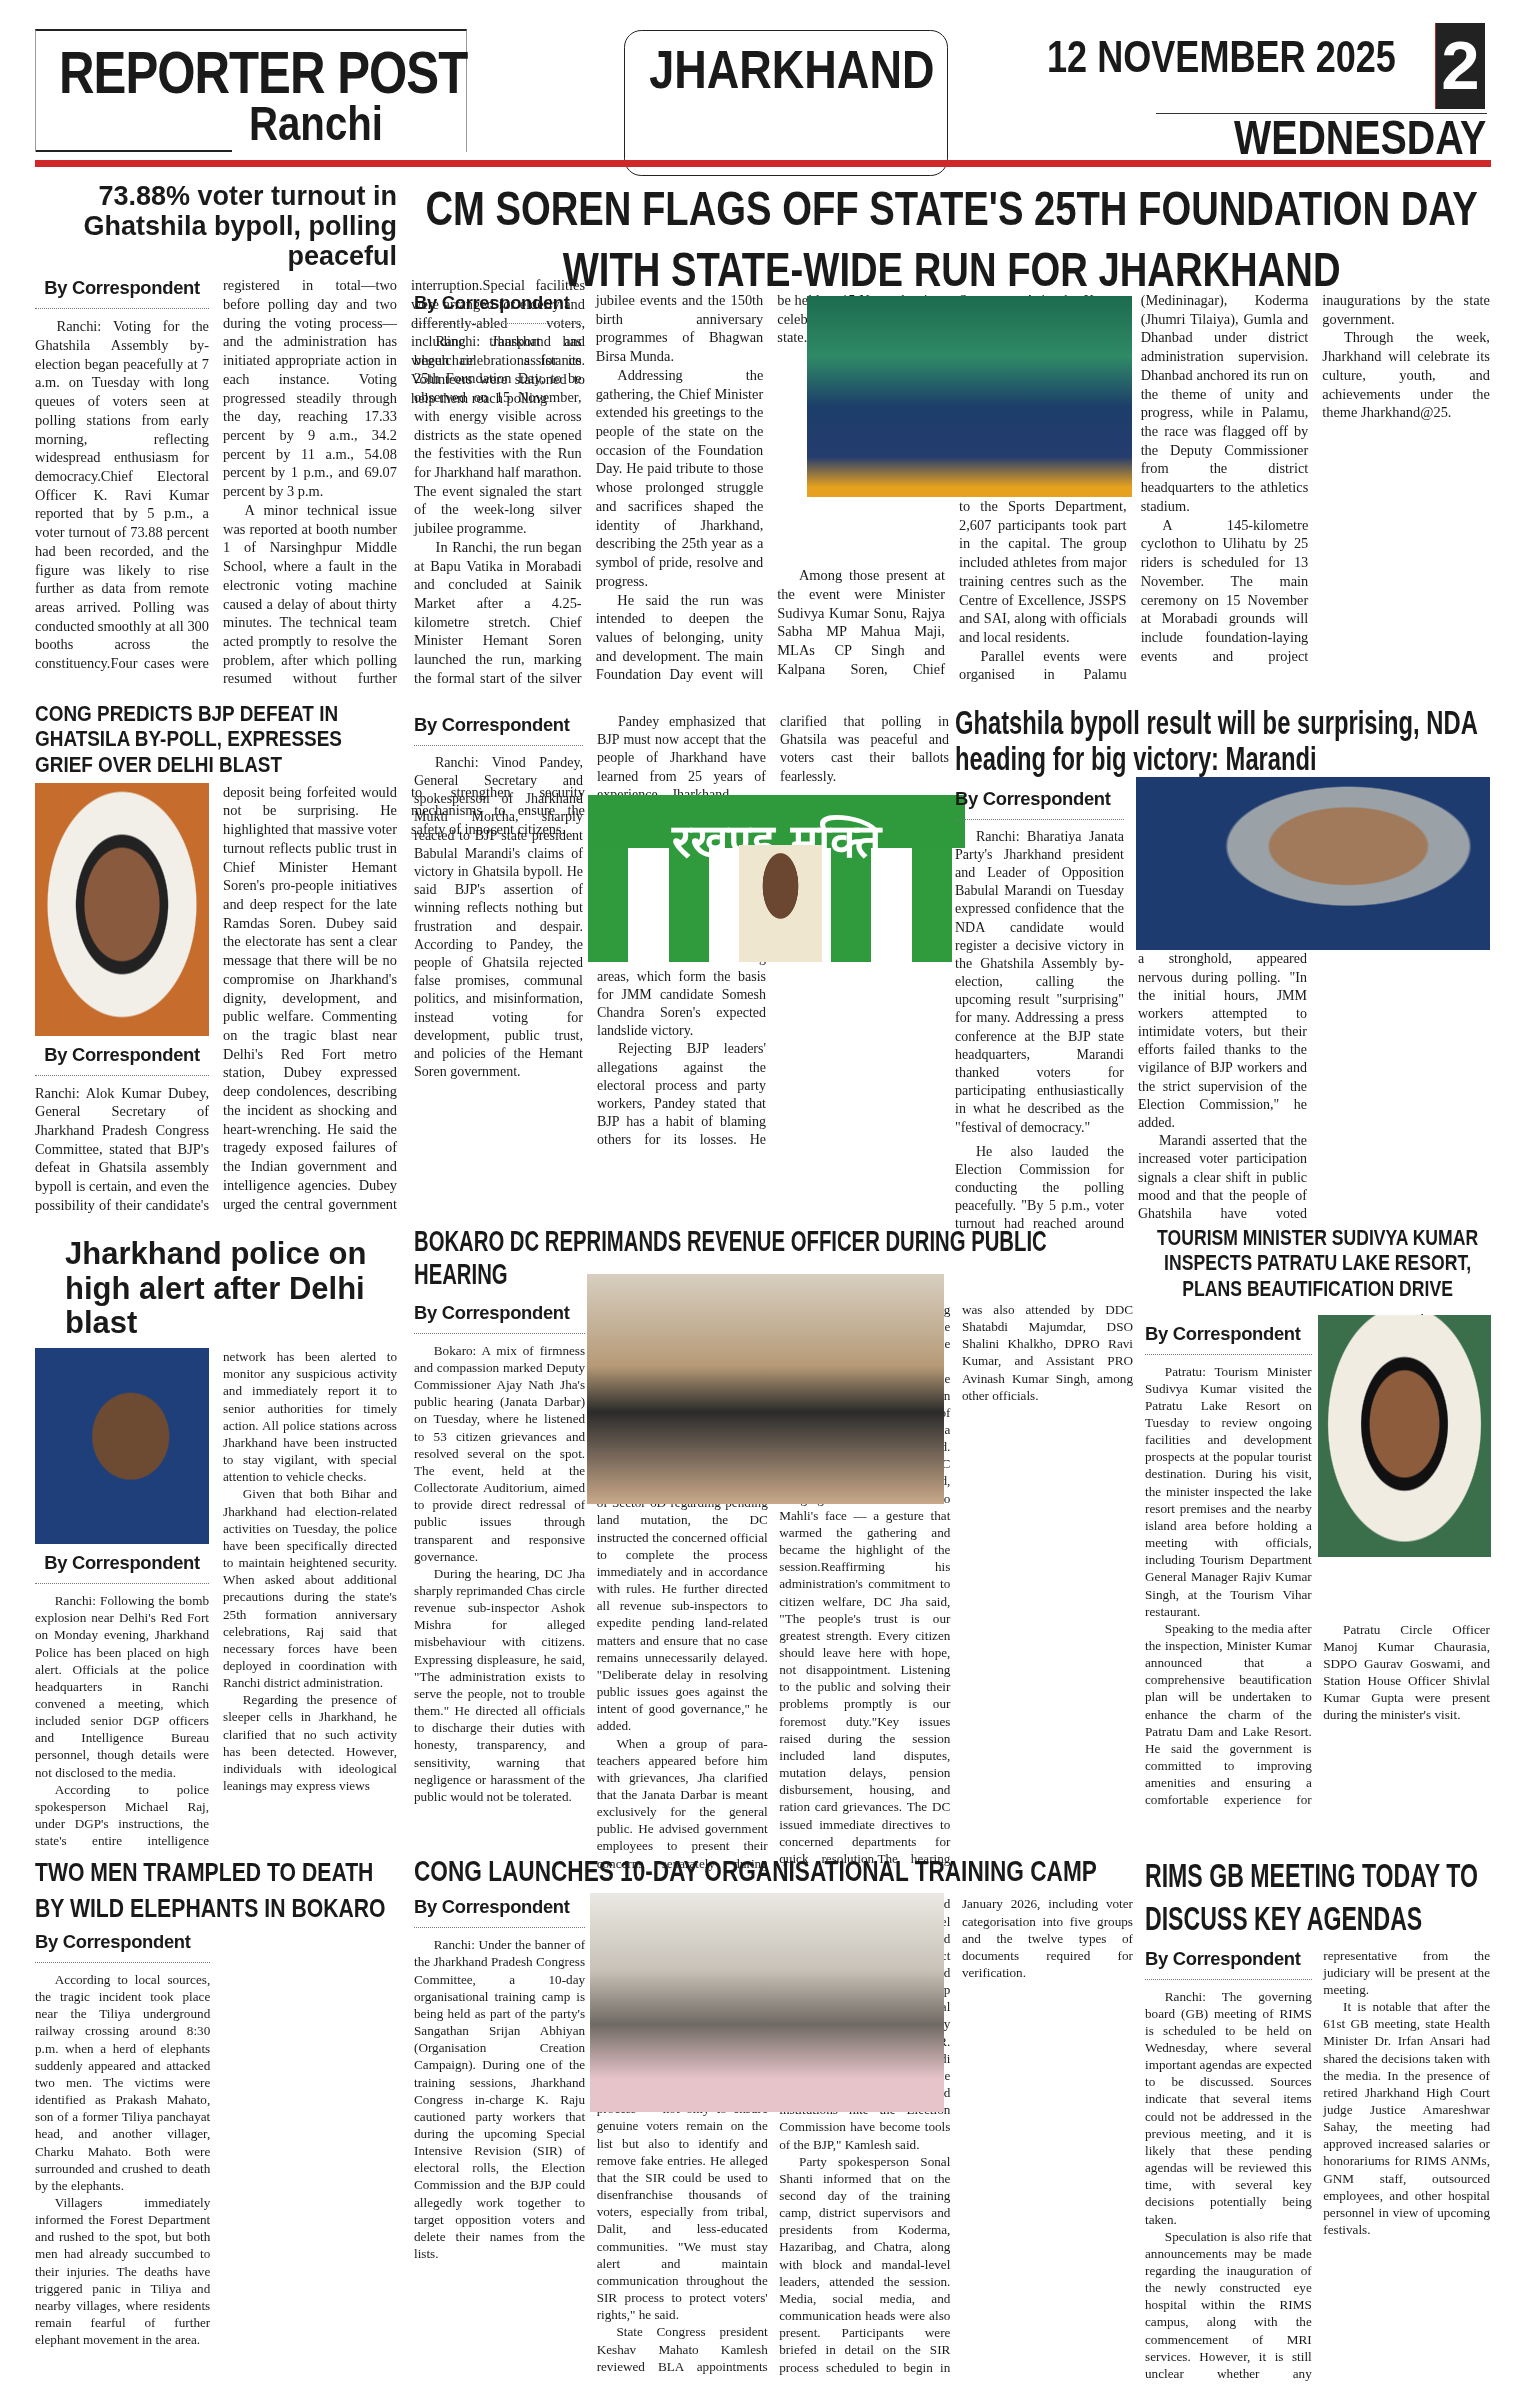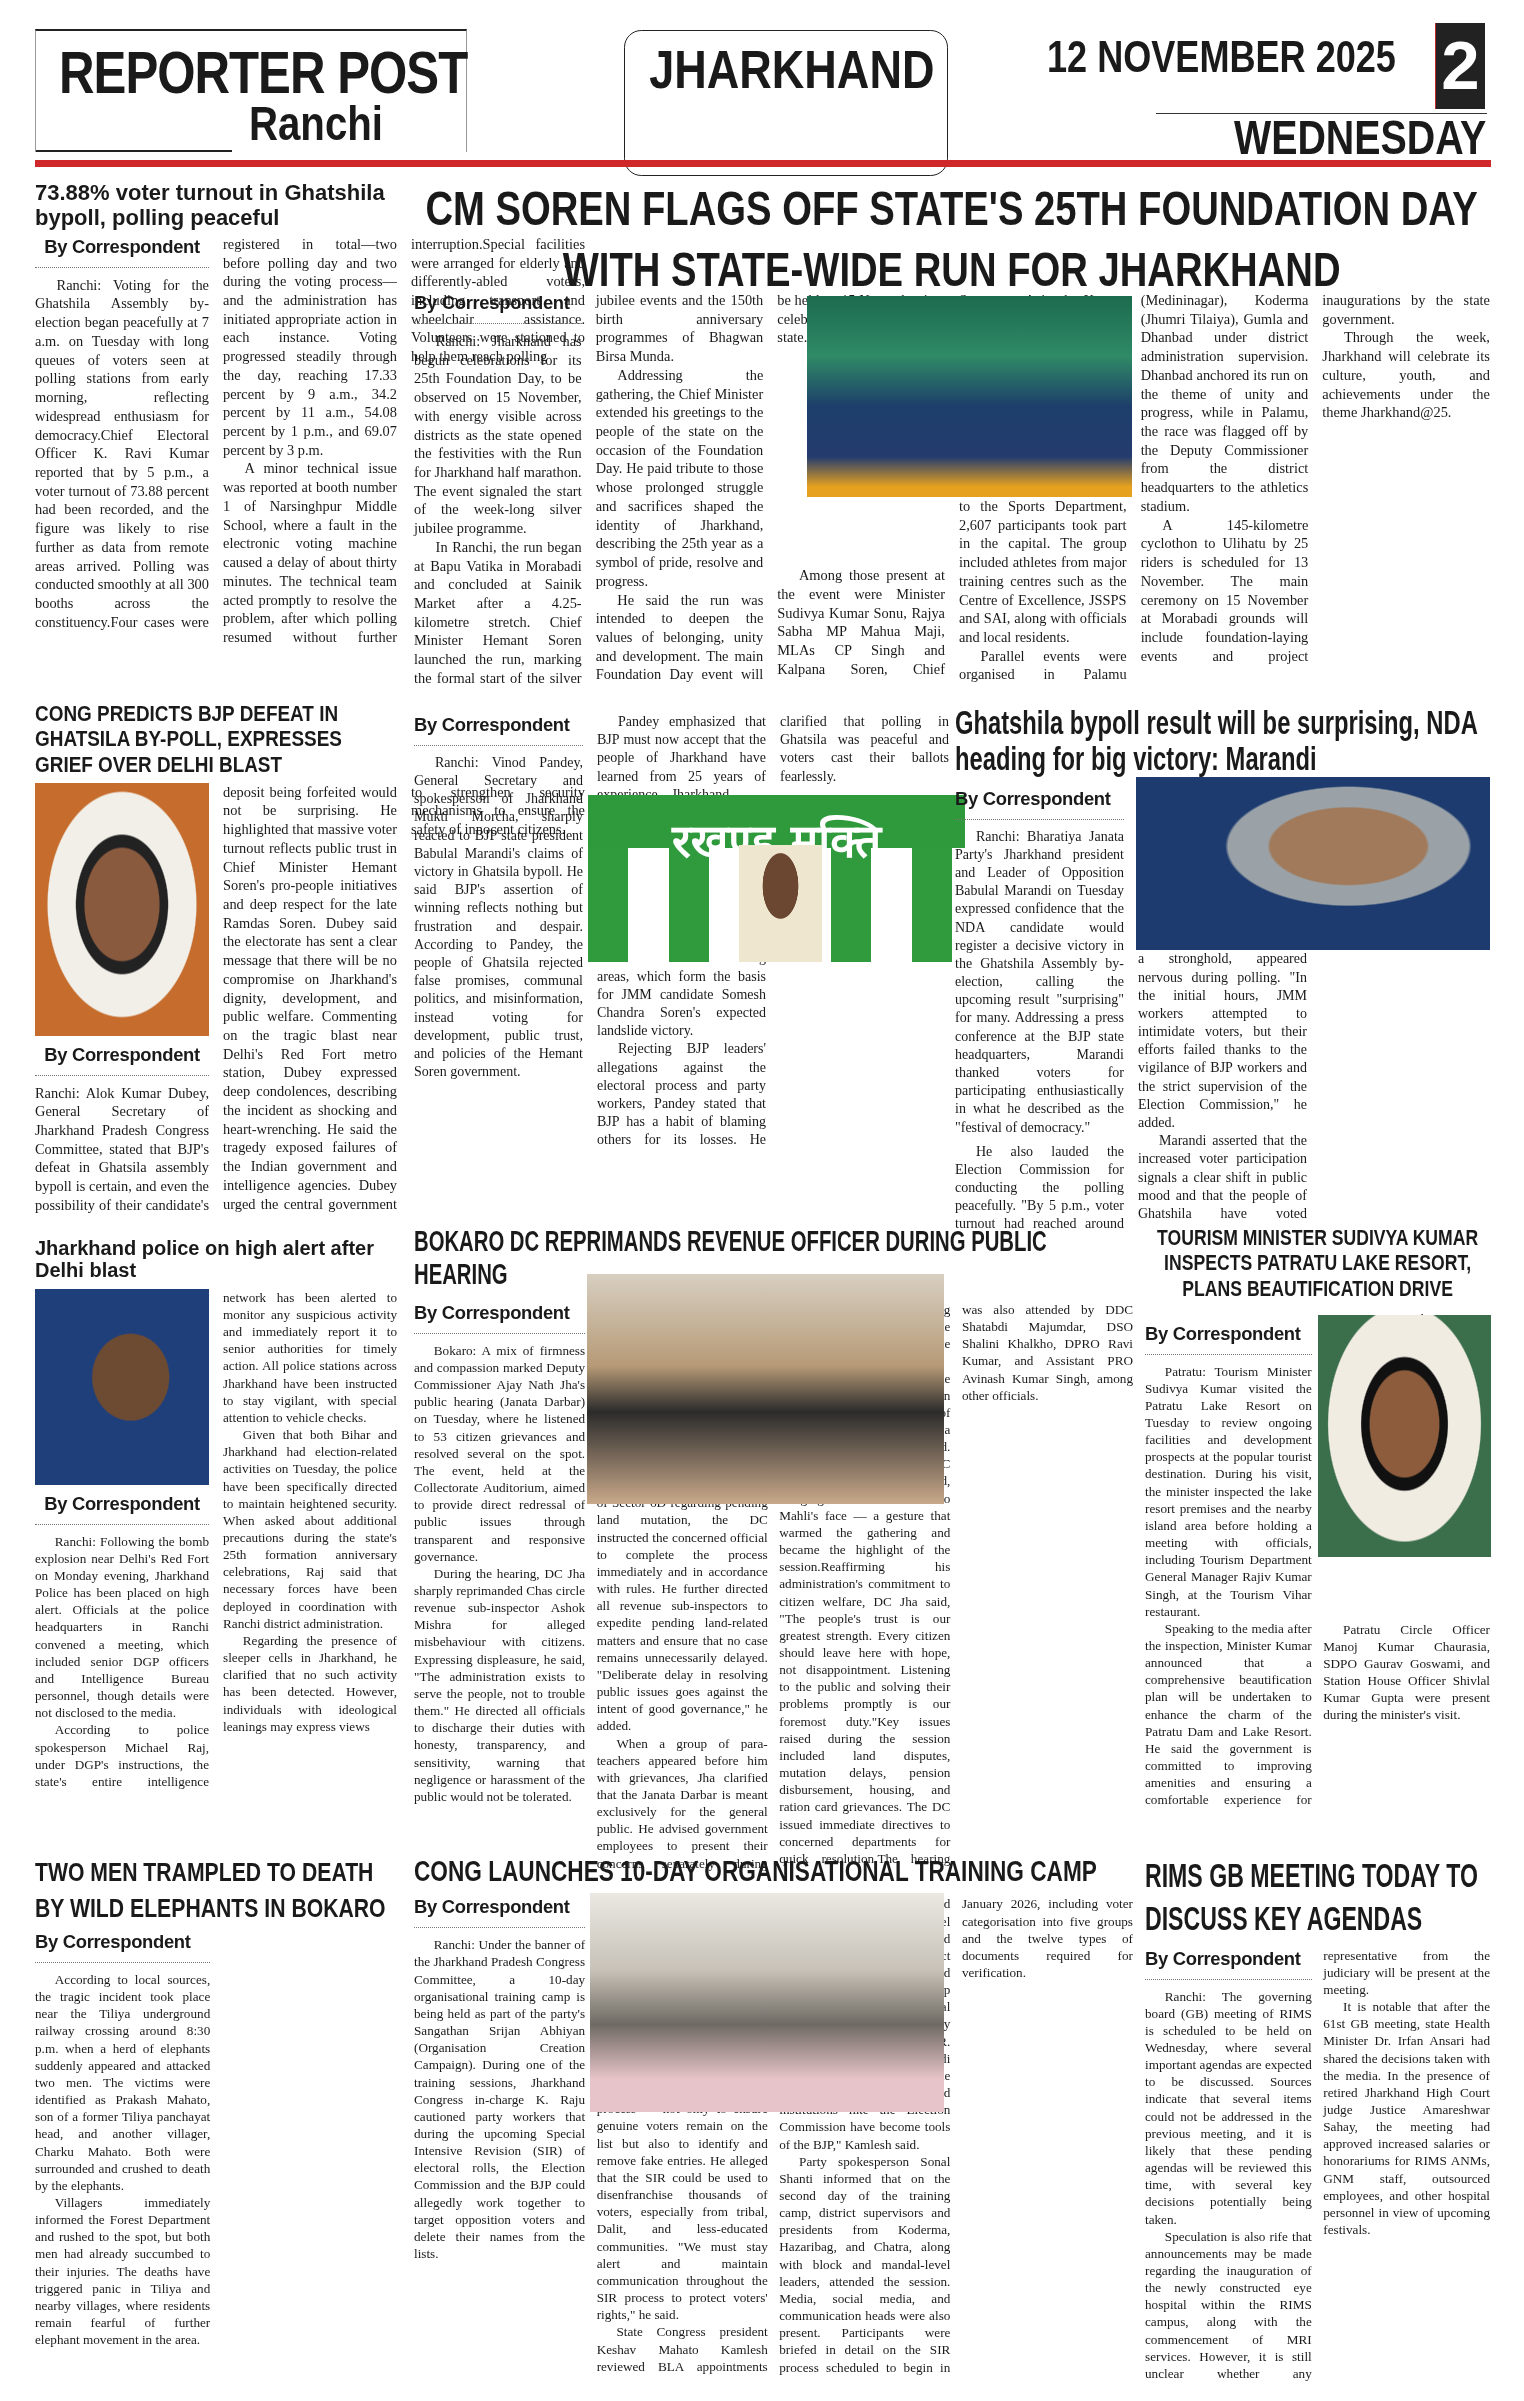--- a/index.html
+++ b/index.html
@@ -45,21 +45,21 @@
 <div class="abs section-box">
   <div class="section-name">JHARKHAND</div>
 </div>
 <div class="abs date">12 NOVEMBER 2025</div>
 <div class="abs pagenum">2</div>
 <div class="abs day-rule"></div>
 <div class="abs day">WEDNESDAY</div>
 <div class="abs redrule"></div>
 
 <div class="abs" style="left:35px;top:181px;width:362px;">
-  <div class="hl" style="font-size:22px;text-align:left;">73.88% voter turnout in Ghatshila bypoll, polling peaceful</div>
+  <div class="hl" style="font-size:27px;text-align:right;">73.88% voter turnout in Ghatshila bypoll, polling peaceful</div>
   <div class="body cols" style="columns:2;height:414px;margin-top:4.6px;">
     <div class="byline" style="text-align:center;">By Correspondent</div>
     <p>Ranchi: Voting for the Ghatshila Assembly by-election began peacefully at 7 a.m. on Tuesday with long queues of voters seen at polling stations from early morning, reflecting widespread enthusiasm for democracy.Chief Electoral Officer K. Ravi Kumar reported that by 5 p.m., a voter turnout of 73.88 percent had been recorded, and the figure was likely to rise further as data from remote areas arrived. Polling was conducted smoothly at all 300 booths across the constituency.Four cases were registered in total—two before polling day and two during the voting process—and the administration has initiated appropriate action in each instance. Voting progressed steadily through the day, reaching 17.33 percent by 9 a.m., 34.2 percent by 11 a.m., 54.08 percent by 1 p.m., and 69.07 percent by 3 p.m.</p>
     <p>A minor technical issue was reported at booth number 1 of Narsinghpur Middle School, where a fault in the electronic voting machine caused a delay of about thirty minutes. The technical team acted promptly to resolve the problem, after which polling resumed without further interruption.Special facilities were arranged for elderly and differently-abled voters, including transport and wheelchair assistance. Volunteers were stationed to help them reach polling</p>
   </div>
 </div>
 
 <div class="abs" style="left:414px;top:178px;width:1076px;text-align:center;">
   <div class="hl-cond" style="font-size:49px;line-height:1.25;transform:scaleX(0.78);transform-origin:center top;width:128%;margin-left:-14%;">CM SOREN FLAGS OFF STATE'S 25TH FOUNDATION DAY WITH STATE-WIDE RUN FOR JHARKHAND</div>
 </div>
@@ -108,21 +108,21 @@
     <p>Ranchi: Bharatiya Janata Party's Jharkhand president and Leader of Opposition Babulal Marandi on Tuesday expressed confidence that the NDA candidate would register a decisive victory in the Ghatshila Assembly by-election, calling the upcoming result "surprising" for many. Addressing a press conference at the BJP state headquarters, Marandi thanked voters for participating enthusiastically in what he described as the "festival of democracy."</p>
     <div style="height:5.8px"></div>
     <p>He also lauded the Election Commission for conducting the polling peacefully. "By 5 p.m., voter turnout had reached around 74 percent and could rise further. The high turnout clearly reflects people's discontent with the Hemant Soren government's false promises," Marandi said.</p>
     <p>He alleged that Jharkhand Mukti Morcha (JMM), which considered the Ghatshila seat a stronghold, appeared nervous during polling. "In the initial hours, JMM workers attempted to intimidate voters, but their efforts failed thanks to the vigilance of BJP workers and the strict supervision of the Election Commission," he added.</p>
     <p>Marandi asserted that the increased voter participation signals a clear shift in public mood and that the people of Ghatshila have voted decisively for change. "This time, the NDA's victory is certain," he said confidently.</p>
   </div>
 </div>
 <div class="photo ph-old" style="left:1136px;top:777px;width:354px;height:173px;"></div>
 
 <div class="abs" style="left:35px;top:1237px;width:362px;">
-  <div class="hl" style="font-size:20px;line-height:1.12;">Jharkhand police on high alert after Delhi blast</div>
+  <div class="hl" style="font-size:31px;line-height:1.12;margin-left:30px;">Jharkhand police on high alert after Delhi blast</div>
   <div class="body cols" style="columns:2;height:518px;margin-top:7px;font-size:13.2px;">
     <div class="photo ph-blue" style="position:relative;height:196px;margin-bottom:7px;"></div>
     <div class="byline" style="text-align:center;">By Correspondent</div>
     <p>Ranchi: Following the bomb explosion near Delhi's Red Fort on Monday evening, Jharkhand Police has been placed on high alert. Officials at the police headquarters in Ranchi convened a meeting, which included senior DGP officers and Intelligence Bureau personnel, though details were not disclosed to the media.</p>
     <p>According to police spokesperson Michael Raj, under DGP's instructions, the state's entire intelligence network has been alerted to monitor any suspicious activity and immediately report it to senior authorities for timely action. All police stations across Jharkhand have been instructed to stay vigilant, with special attention to vehicle checks.</p>
     <p>Given that both Bihar and Jharkhand had election-related activities on Tuesday, the police have been specifically directed to maintain heightened security. When asked about additional precautions during the state's 25th formation anniversary celebrations, Raj said that necessary forces have been deployed in coordination with Ranchi district administration.</p>
     <p>Regarding the presence of sleeper cells in Jharkhand, he clarified that no such activity has been detected. However, individuals with ideological leanings may express views</p>
   </div>
 </div>
 

